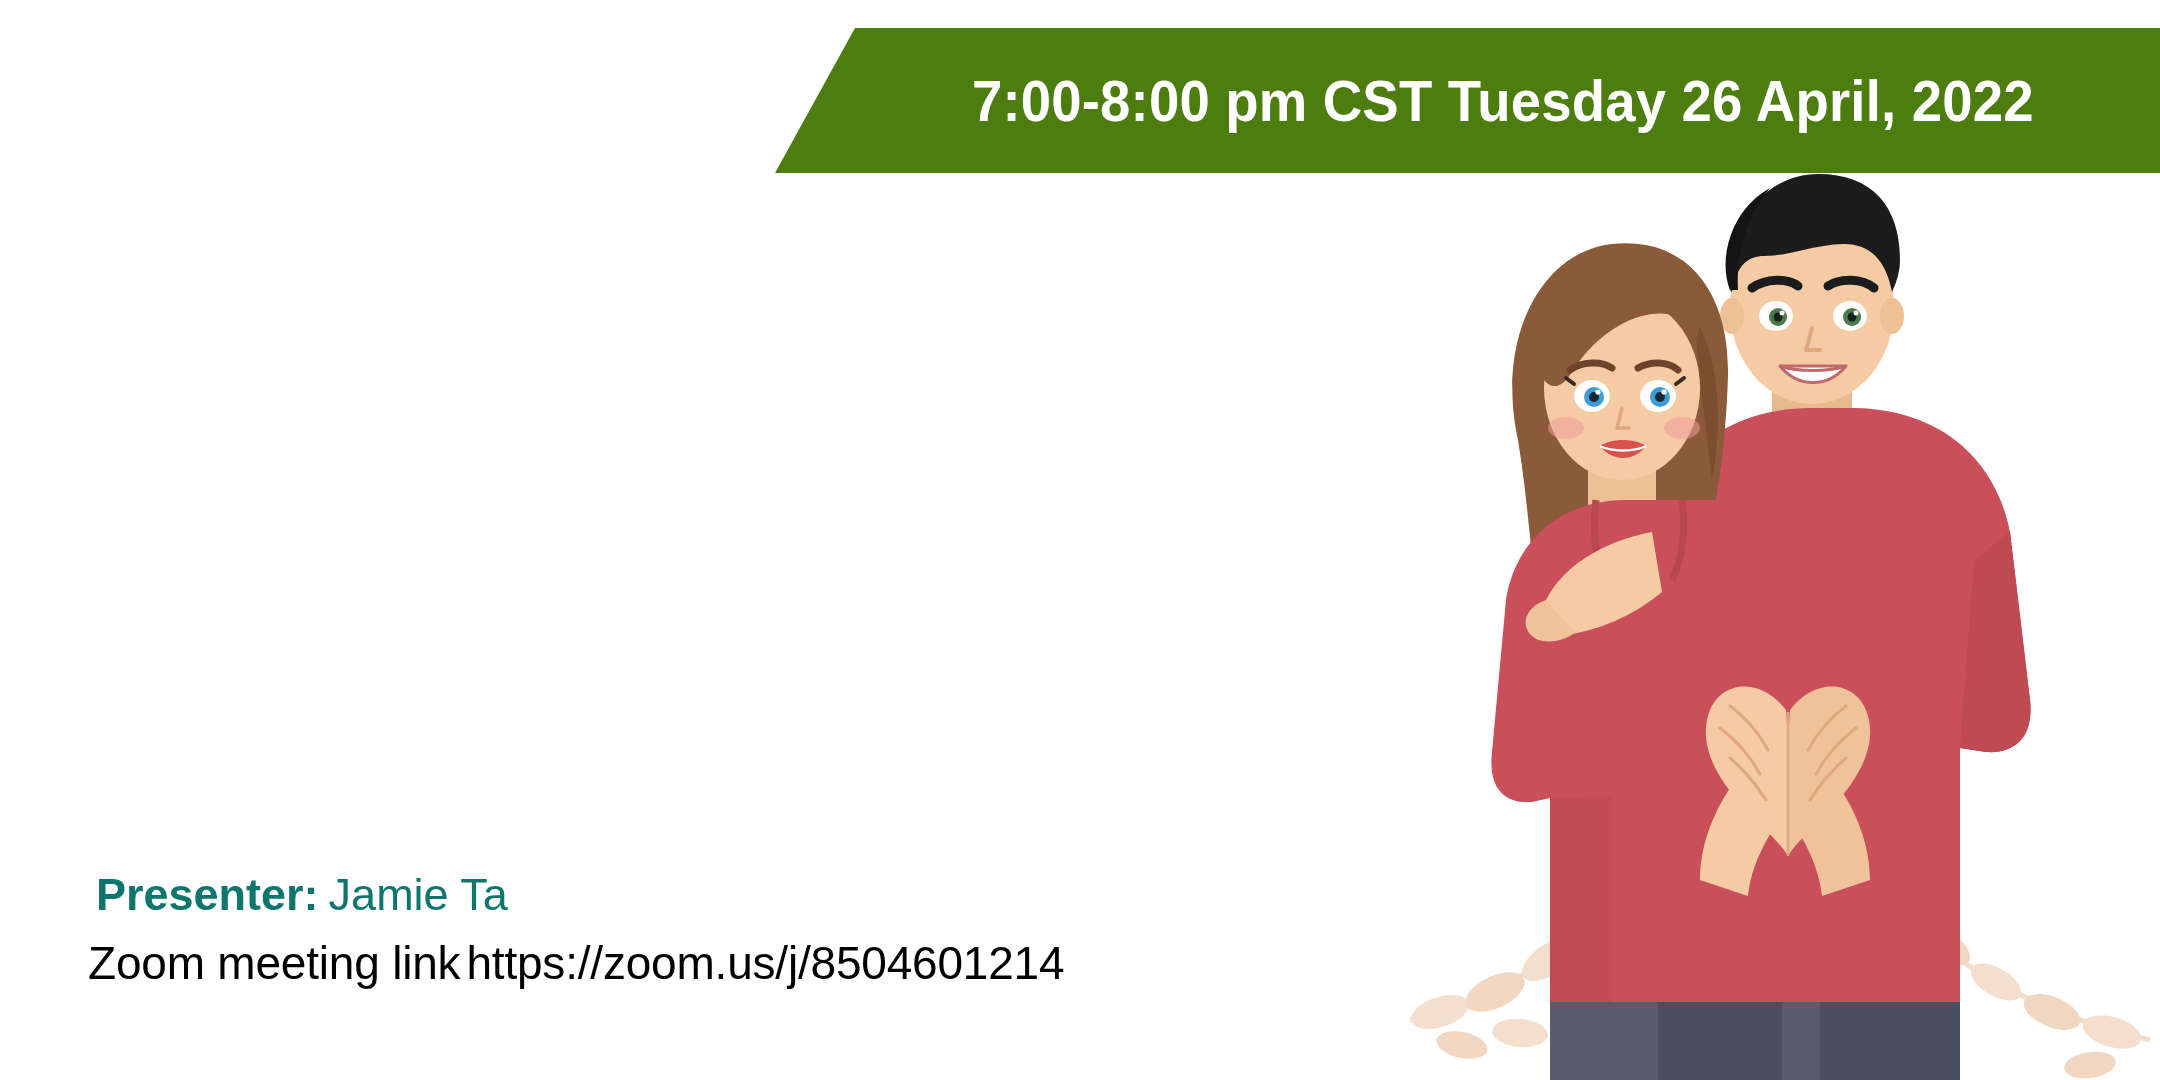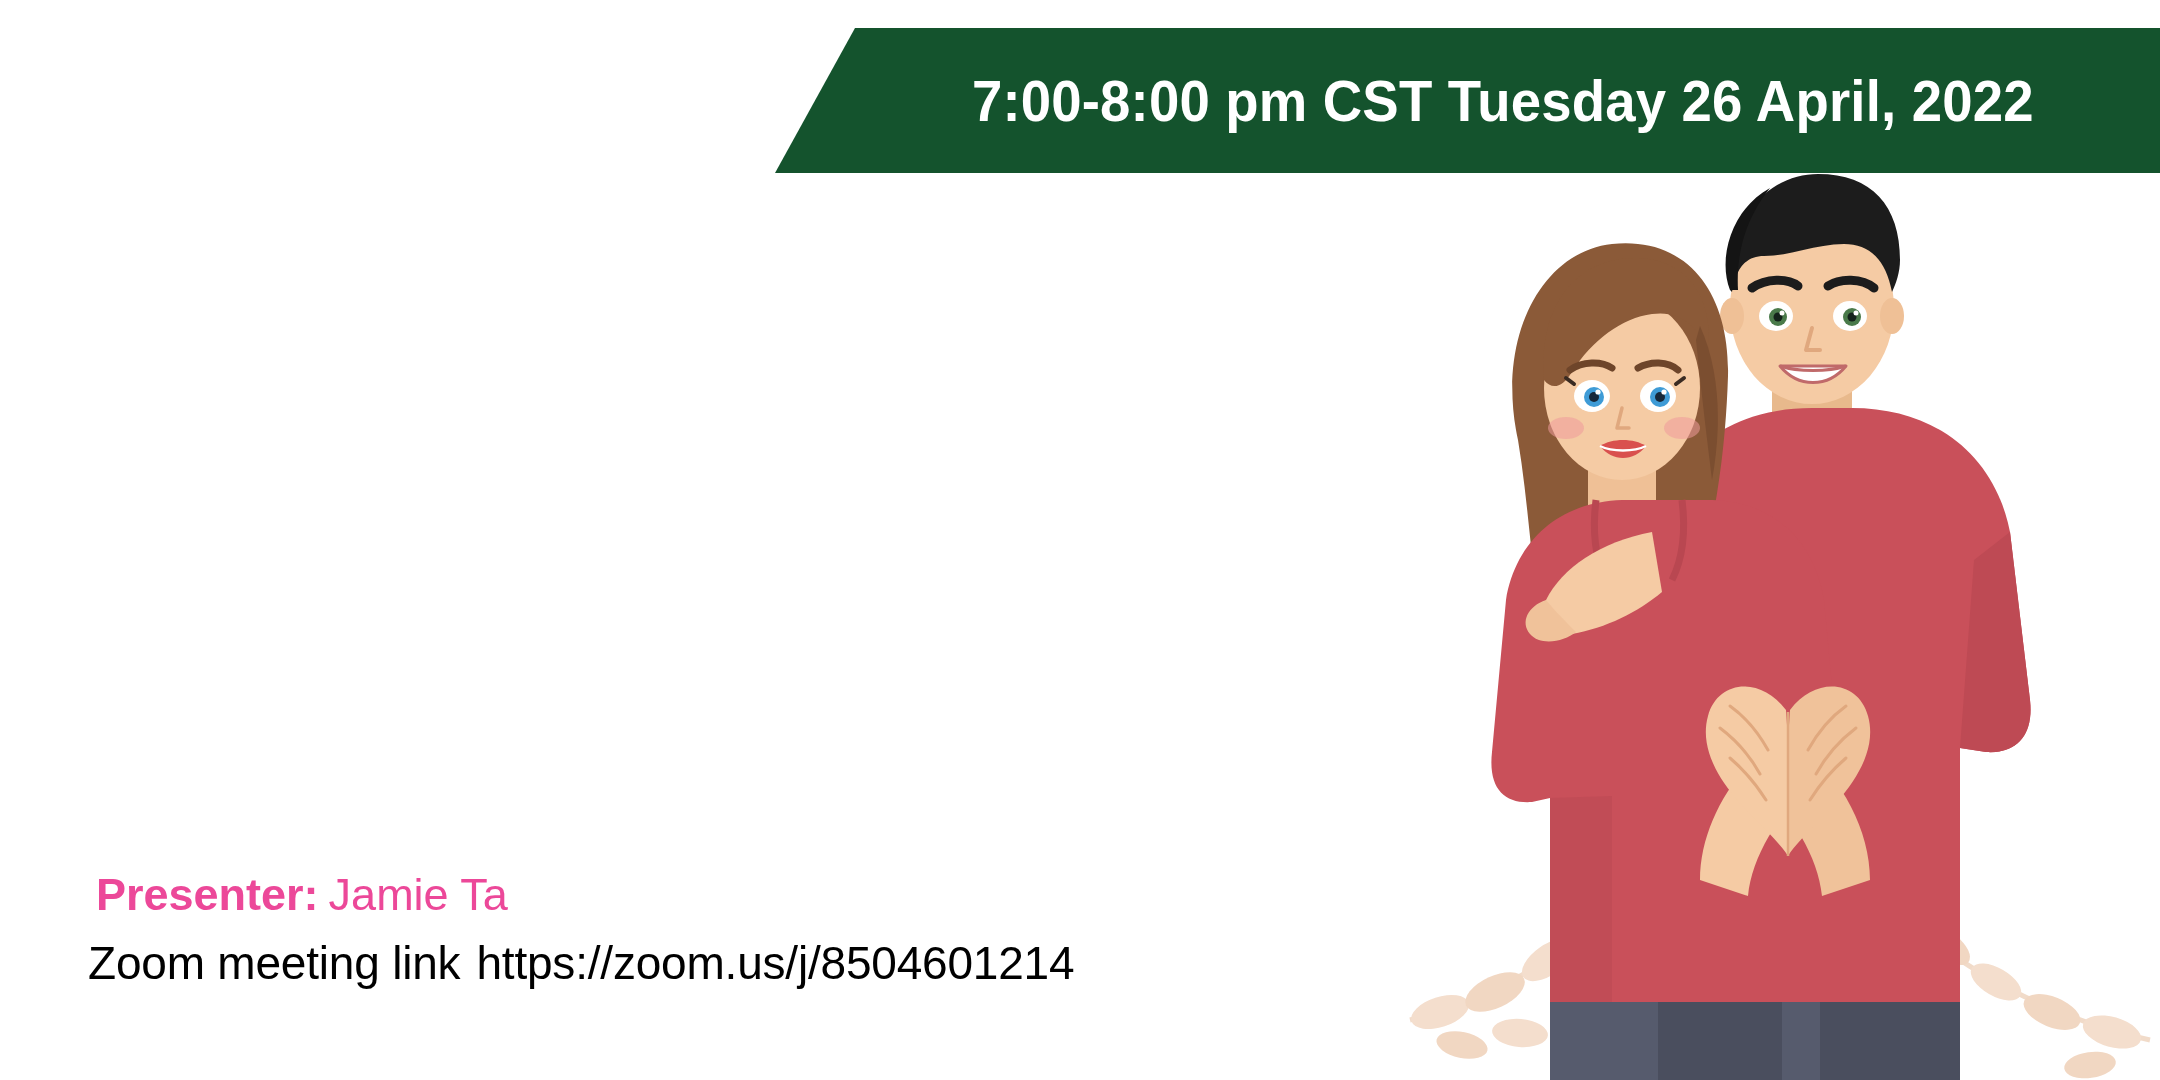--- a/index.html
+++ b/index.html
@@ -22,21 +22,21 @@
     overflow: hidden;
   }
 
   
   .date-banner {
     position: absolute;
     top: 28px;
     left: 775px;
     width: 1385px;
     height: 145px;
-    background: #14532d;
+    background: #4d7c0f;
     clip-path: polygon(80px 0, 100% 0, 100% 100%, 0 100%);
     display: flex;
     align-items: center;
     justify-content: center;
     box-sizing: border-box;
     padding-left: 90px;
     padding-right: 20px;
   }
   .date-banner-text {
     color: #ffffff;
@@ -99,21 +99,21 @@
     transform: scaleX(0.99);
     transform-origin: left center;
     margin-bottom: 8px;
   }
 
   .presenter {
     position: absolute;
     top: 872px;
     left: 8px;
     font-size: 45px;
-    color: #ec4899;
+    color: #0f766e;
     white-space: nowrap;
     line-height: 1;
   }
   .presenter-label {
     font-weight: bold;
   }
   .presenter-name {
     font-weight: 400;
     margin-left: 10px;
   }
@@ -122,21 +122,21 @@
     position: absolute;
     top: 940px;
     left: 0px;
     font-size: 46px;
     color: #000000;
     white-space: nowrap;
     line-height: 1;
     letter-spacing: -0.2px;
   }
   .zoom-link {
-    margin-left: 16px;
+    margin-left: 6px;
     text-align: right;
   }
 
   
   .illustration {
     position: absolute;
     right: 0;
     bottom: 0;
     width: 760px;
     height: 940px;

